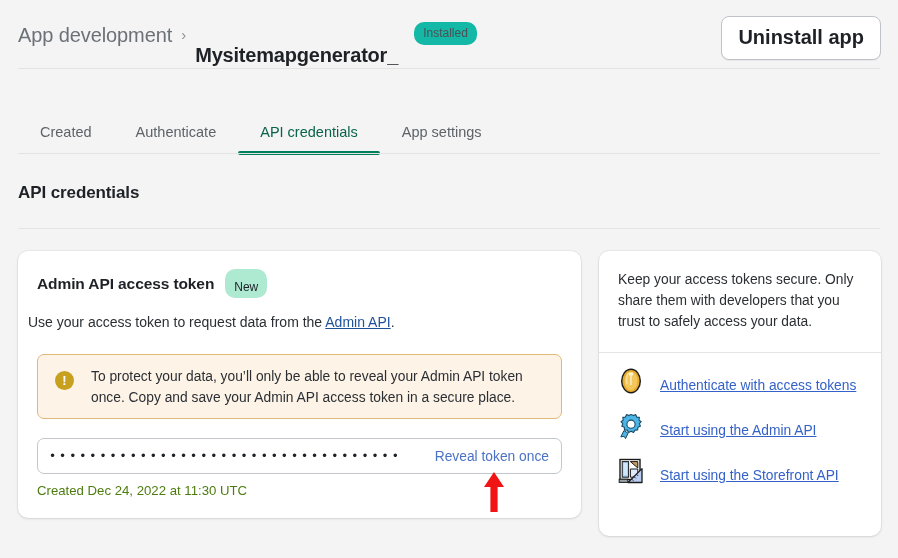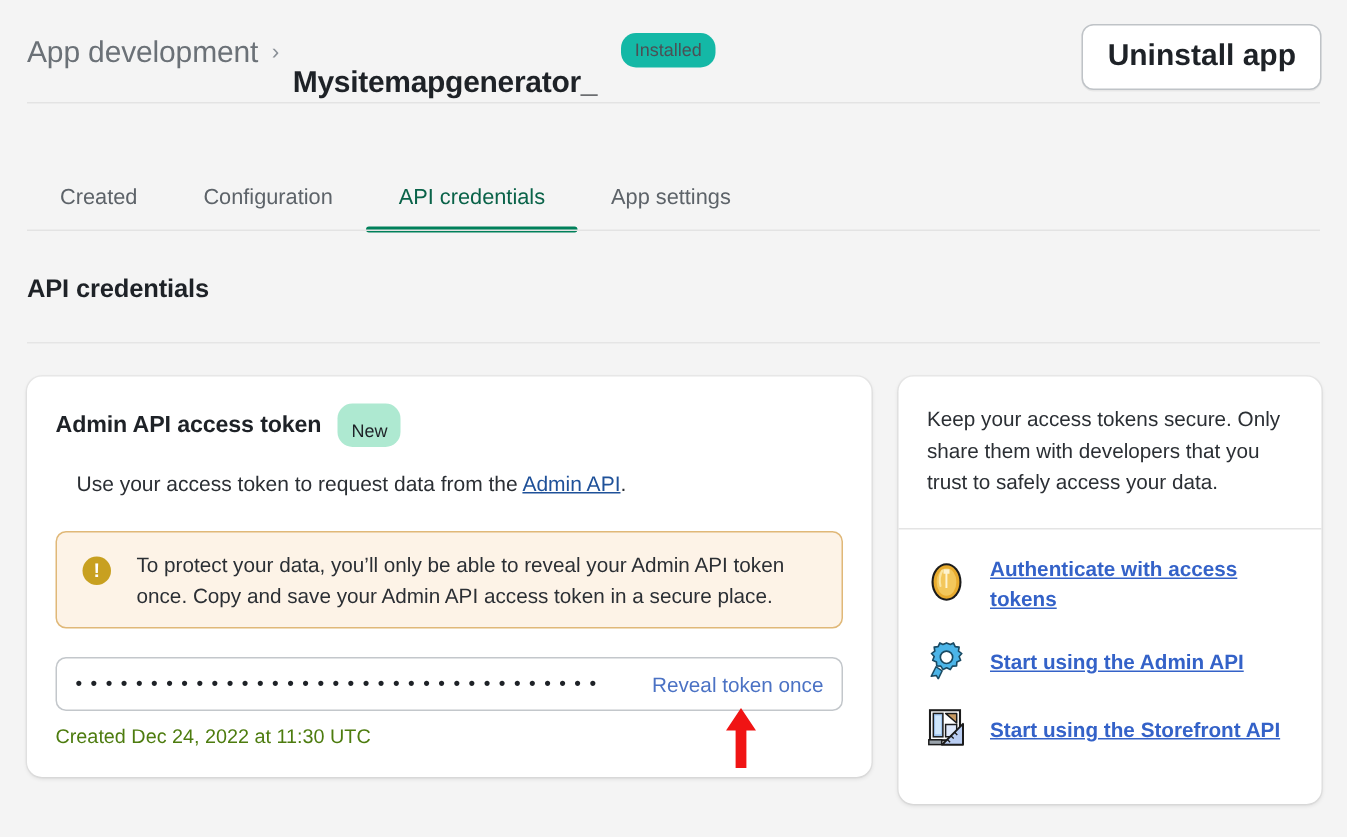--- a/index.html
+++ b/index.html
@@ -110,21 +110,21 @@
   }
   .token-head-title {
     font-size: 15.5px; font-weight: 700; color: #1e2227; letter-spacing: -0.1px;
   }
   .badge-new {
     background: #aee9d1; color: #1e2227;
     font-size: 12px; line-height: 1;
     padding: 12px 9px 5px; border-radius: 10px;
   }
   .token-desc {
-    position: absolute; left: 33px; top: 63px;
+    position: absolute; left: 10px; top: 63px;
     font-size: 14px; color: #2b2f34;
   }
   .lnk {
     color: #2c5ecf; text-decoration: underline; cursor: pointer;
   }
   .lnk-dark { color: #1f5199; }
 
   .warn {
     position: absolute; left: 19px; top: 103px;
     width: 525px; height: 65px;
@@ -177,23 +177,22 @@
     font-size: 13.8px; line-height: 21px; color: #2b2f34;
   }
   .rc-divider {
     position: absolute; left: 0; top: 101px; width: 282px; height: 1px;
     background: #e4e4e4;
   }
   .rc-links {
     position: absolute; left: 19px; top: 115px; width: 252px;
   }
   .rc-link-row {
-    display: flex; align-items: center; gap: 16px;
+    display: flex; align-items: flex-end; gap: 16px;
     margin-bottom: 15px;
-    font-weight: bold;
   }
   .rc-link-row .ricon {
     flex: 0 0 auto; width: 26px; height: 30px;
     display: flex; align-items: center; justify-content: center;
   }
   .rc-link-text {
     font-size: 13.8px; line-height: 20px;
     color: #3462c8; text-decoration: underline;
     cursor: pointer; padding-top: 4px;
   }
@@ -216,21 +215,21 @@
       <span class="crumb-sep">›</span>
       <span class="crumb-current">Mysitemapgenerator_</span>
       <span class="badge-installed">Installed</span>
     </div>
     <button class="btn-uninstall">Uninstall app</button>
   </div>
   <div class="header-rule"></div>
 
   <div class="tabs">
     <div class="tab">Created</div>
-    <div class="tab">Configuration</div>
+    <div class="tab">Authenticate</div>
     <div class="tab active">API credentials</div>
     <div class="tab">App settings</div>
   </div>
   <div class="tabs-rule"></div>
 
   <div class="page-title">API credentials</div>
   <div class="title-rule"></div>
 
   <div class="card card-left">
 

